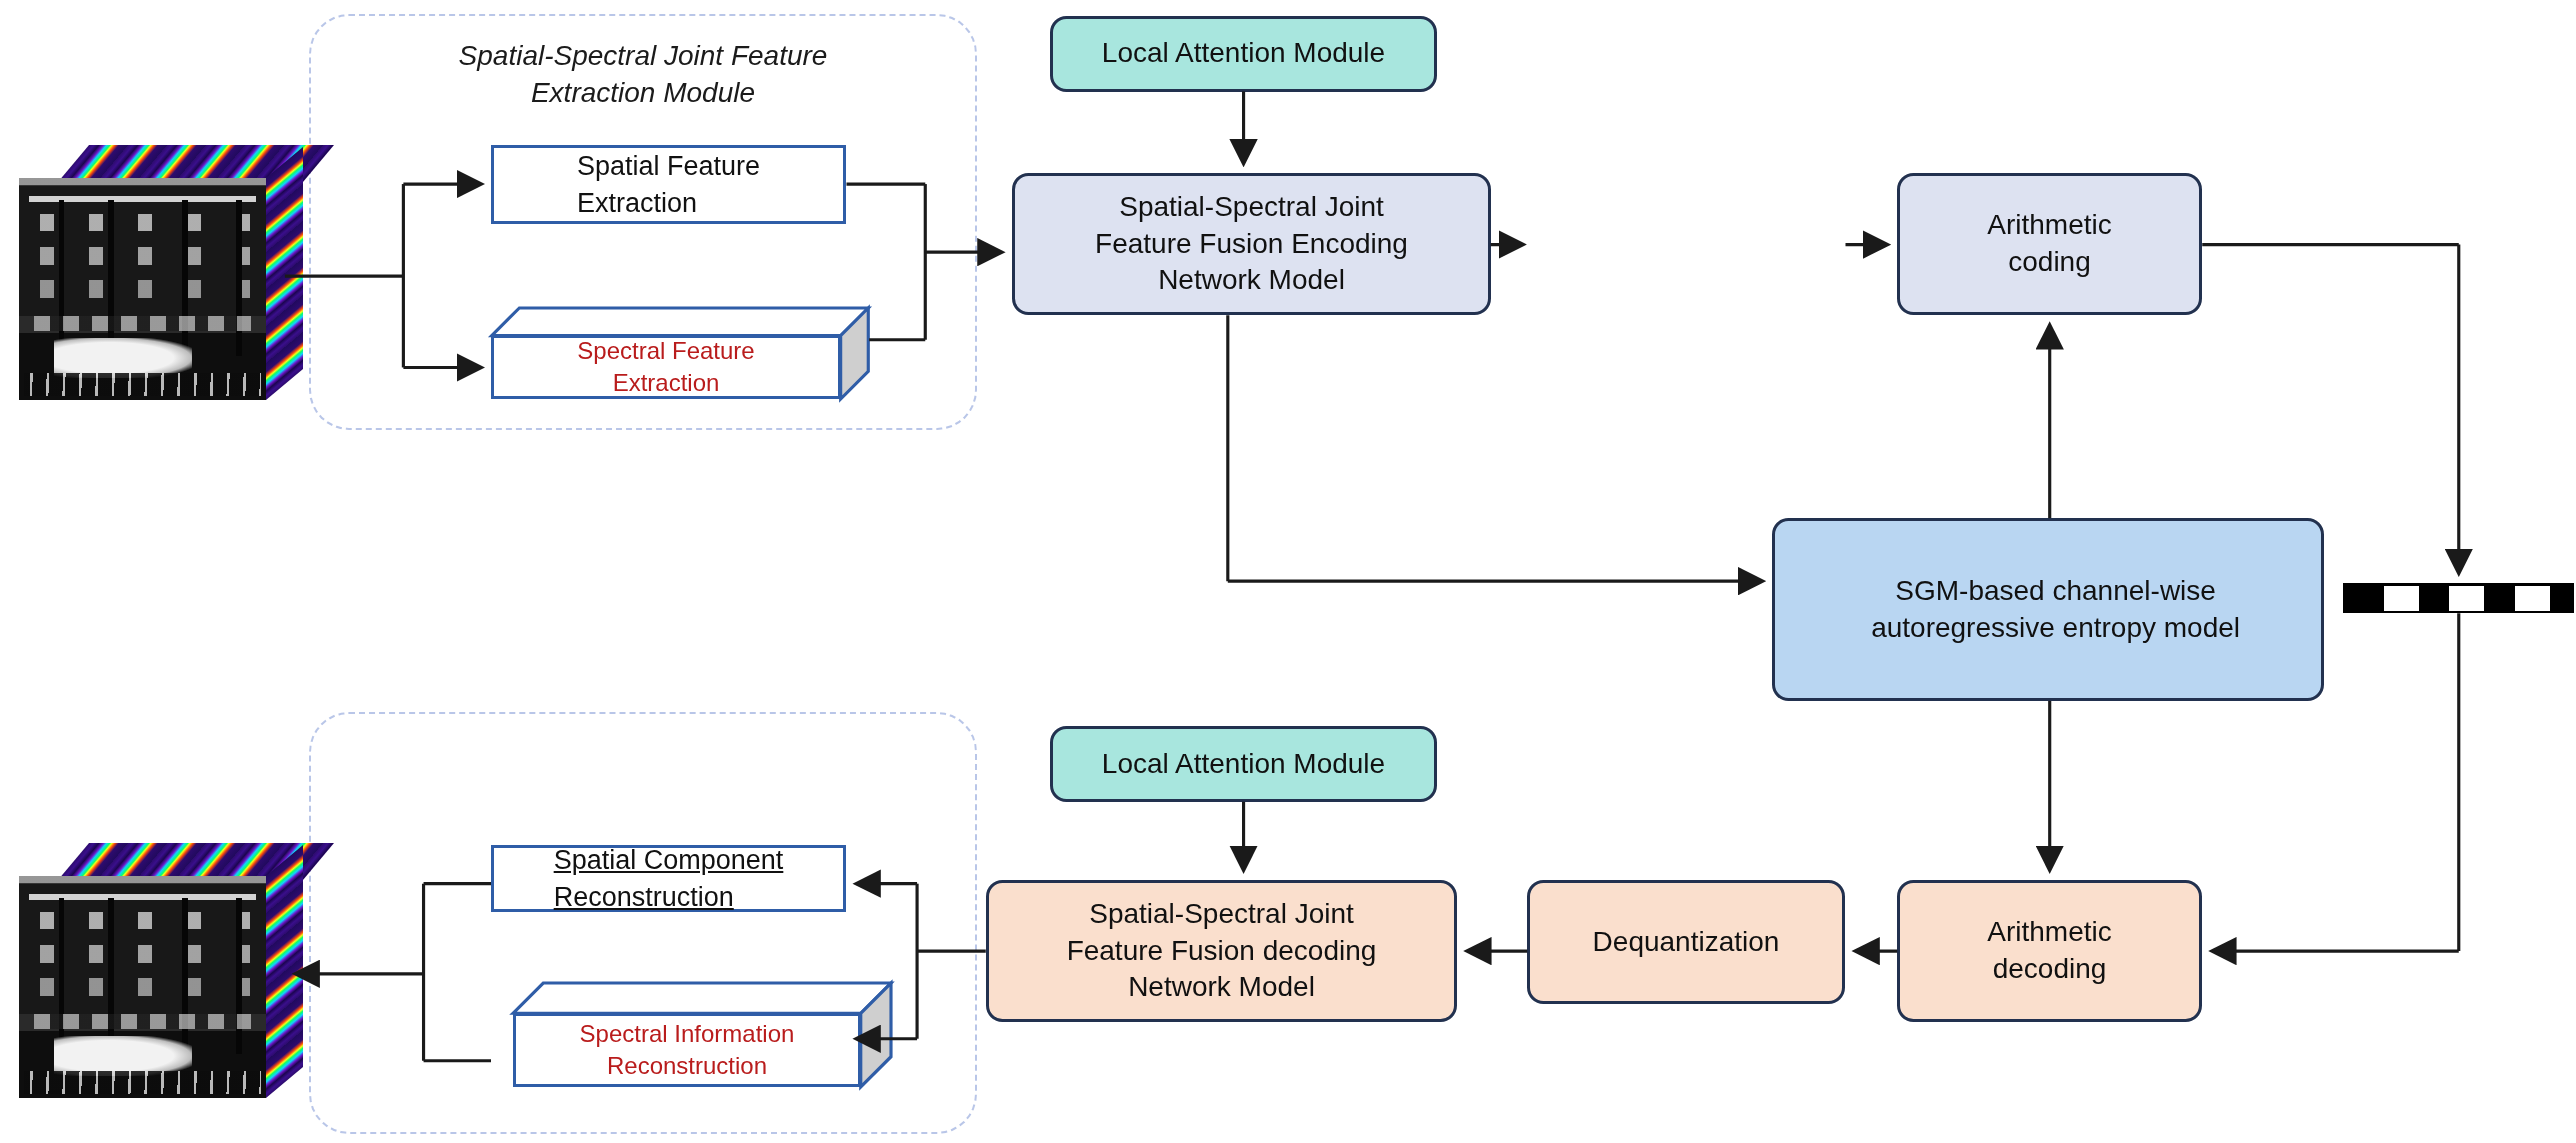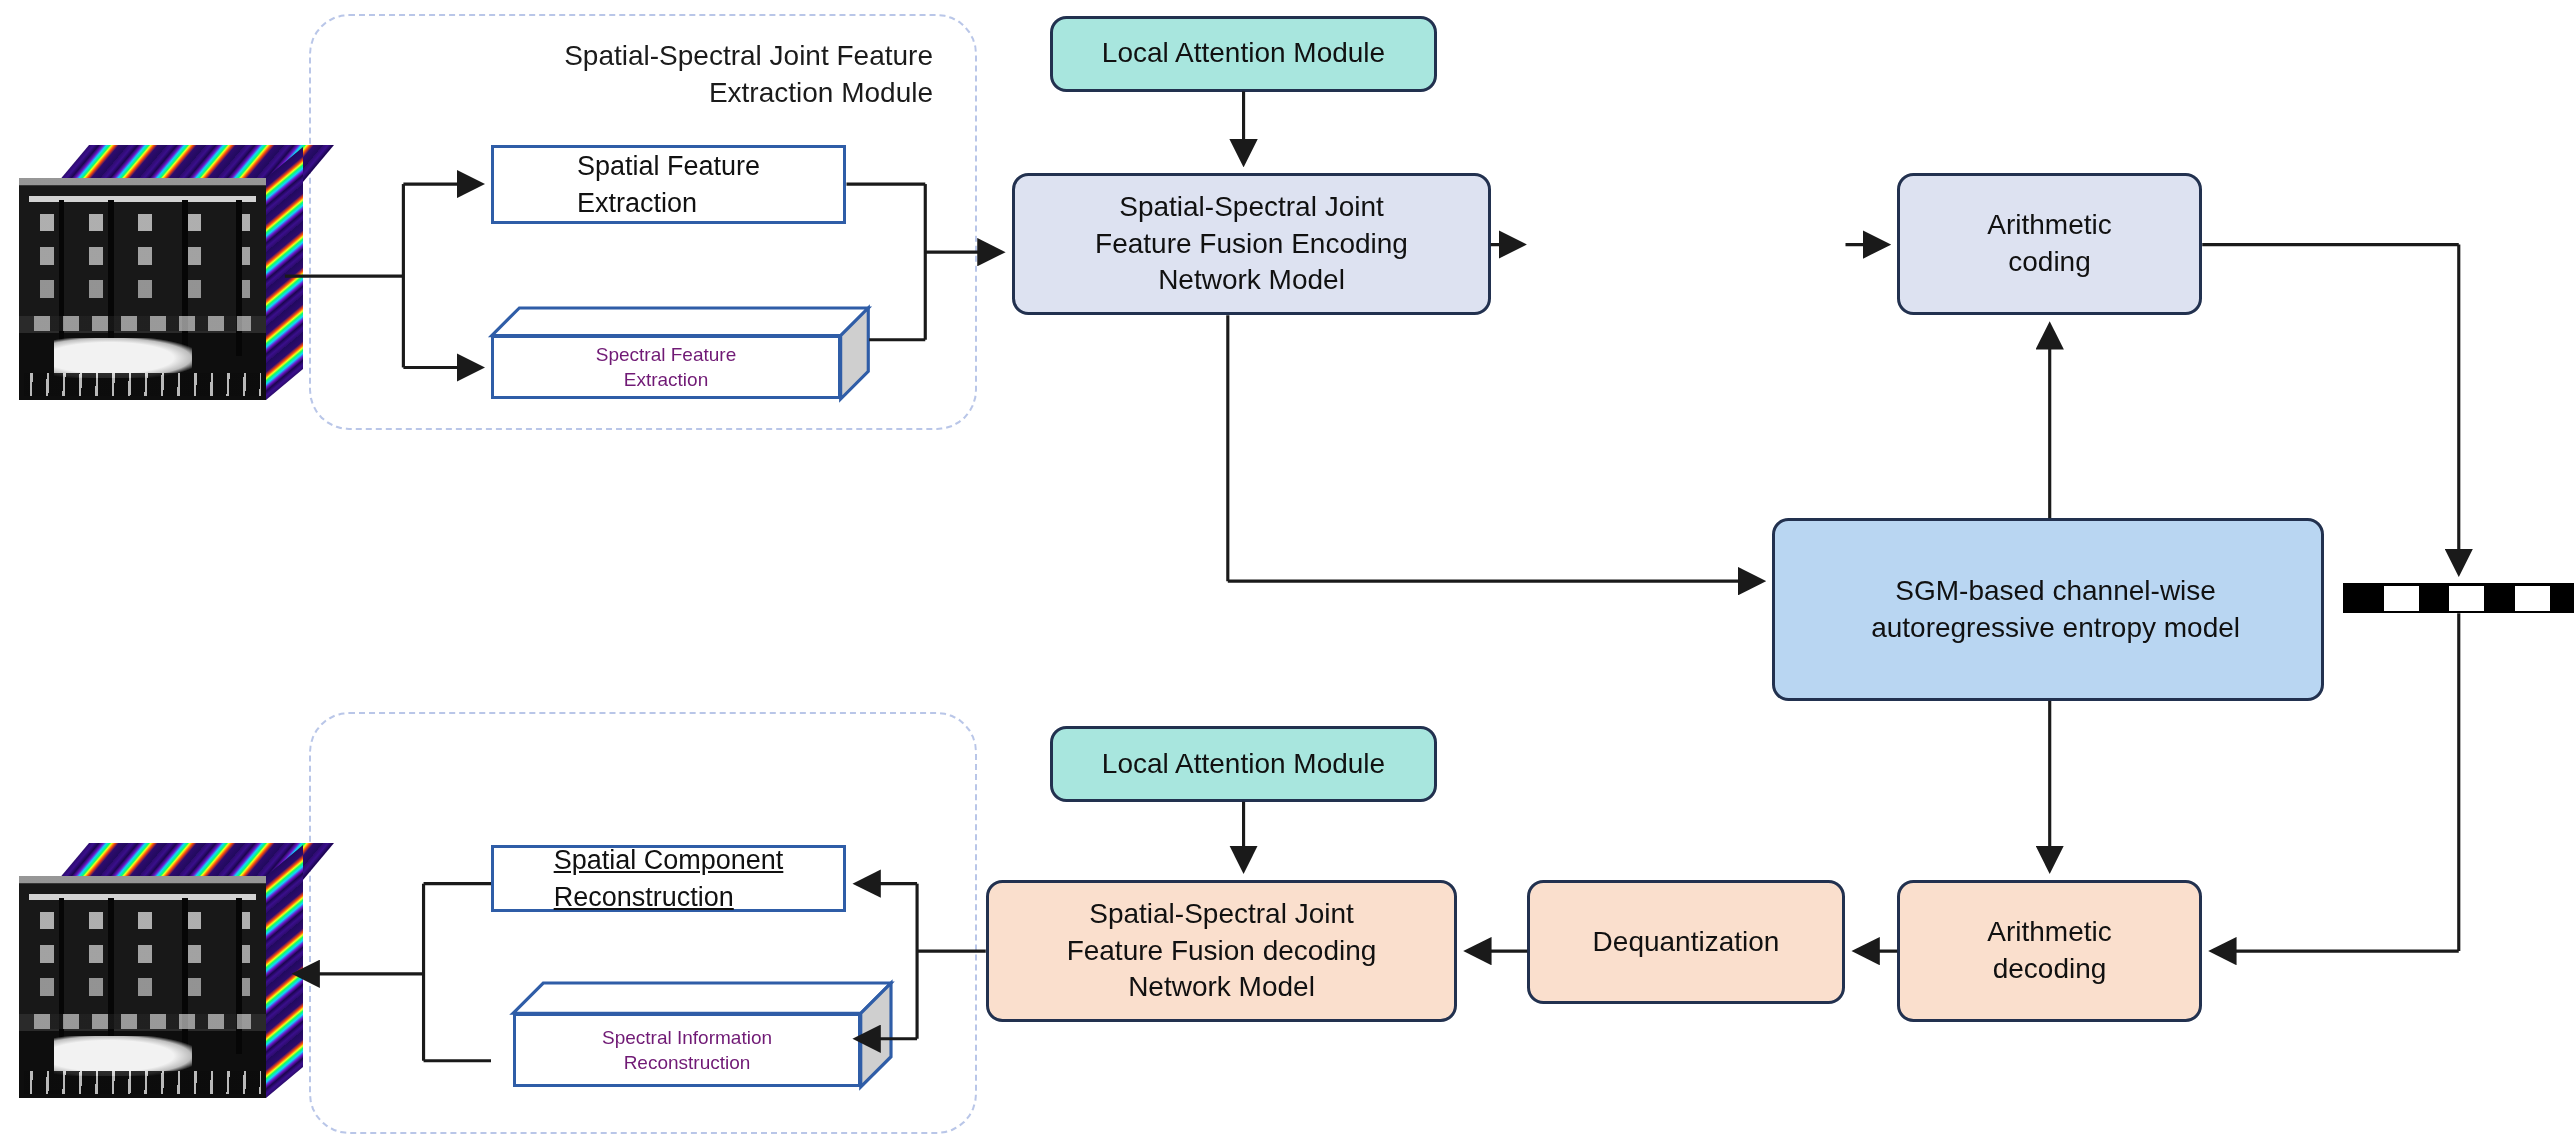--- a/index.html
+++ b/index.html
@@ -9,25 +9,26 @@
   
   .dashgroup{
     position:absolute;
     border:2.5px dashed #b9c6e8;
     border-radius:40px;
     background:#fff;
     box-sizing:border-box;
   }
   .grouptitle{
     position:absolute;
-    text-align:right;
+    text-align:center;
     font-size:28px;
     line-height:1.32;
     color:#1b1b1b;
     white-space:pre-line;
+    font-style:italic;
   }
 
   
   .rbox{
     position:absolute;
     box-sizing:border-box;
     border:3.8px solid #22314f;
     border-radius:16.4px;
     display:flex;
     align-items:center;
@@ -59,21 +60,21 @@
     white-space:pre-line;
   }
   
   .cube{position:absolute;}
   .cube .face{
     position:absolute;left:0;bottom:0;
     box-sizing:border-box;
     border:3.2px solid #2f5da7;
     background:#ffffff;
     display:flex;align-items:center;justify-content:center;
-    text-align:center;font-size:19px;line-height:1.34;color:#701a75;
+    text-align:center;font-size:24px;line-height:1.34;color:#b91c1c;
     white-space:pre-line;
   }
   .cube svg{position:absolute;left:0;top:0;overflow:visible;}
 
   
   .wire{position:absolute;left:0;top:0;width:2576px;height:1144px;overflow:visible;pointer-events:none;}
 
   
   .hsicube{position:absolute;}
   .hsi-top{position:absolute;}

